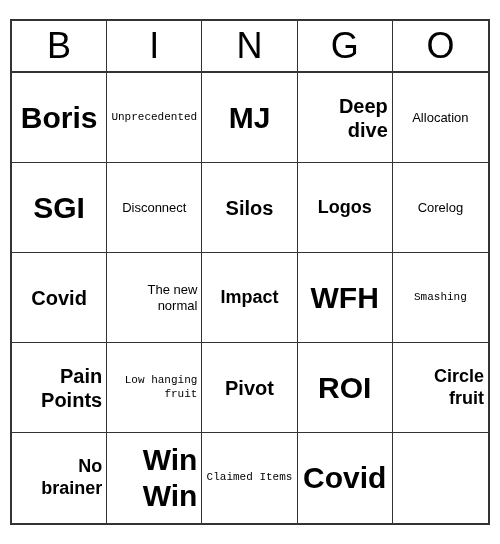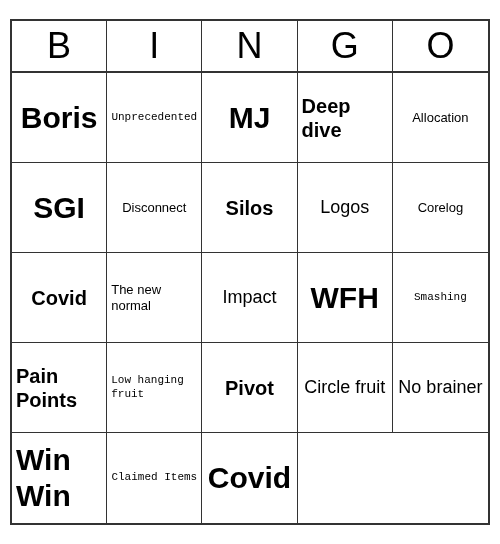--- a/index.html
+++ b/index.html
@@ -36,35 +36,35 @@
       grid-template-columns: repeat(5, 1fr);
       grid-template-rows: repeat(5, 1fr);
     }
     .bingo-cell {
       border-right: 1px solid #333;
       border-bottom: 1px solid #333;
       min-height: 90px;
       display: flex;
       align-items: center;
       justify-content: center;
-      text-align: left;
+      text-align: right;
       padding: 6px 4px;
     }
     .bingo-cell:nth-child(5n) {
       border-right: none;
     }
     .bingo-cell:nth-child(n+21) {
       border-bottom: none;
     }
     .cell-text {
       line-height: 1.2;
     }
     .size-xl { font-size: 30px; font-weight: bold; }
     .size-lg { font-size: 20px; font-weight: bold; }
-    .size-md { font-size: 18px; }
+    .size-md { font-size: 18px; font-weight: bold; }
     .size-sm { font-size: 13px; }
     .size-xs { font-size: 11px; font-family: Liberation Mono, monospace; }
   </style>
 </head>
 <body>
 
 <div class="bingo-card">
   <div class="bingo-header">
   <div class="bingo-header-cell">B</div>
       <div class="bingo-header-cell">I</div>
@@ -121,20 +121,23 @@
       <div class="bingo-cell">
         <span class="cell-text size-lg">Pain Points</span>
       </div>
       <div class="bingo-cell">
         <span class="cell-text size-xs">Low hanging fruit</span>
       </div>
       <div class="bingo-cell">
         <span class="cell-text size-lg">Pivot</span>
       </div>
       <div class="bingo-cell">
+        <span class="cell-text size-xl">ROI</span>
+      </div>
+      <div class="bingo-cell">
         <span class="cell-text size-md">Circle fruit</span>
       </div>
       <div class="bingo-cell">
         <span class="cell-text size-md">No brainer</span>
       </div>
       <div class="bingo-cell">
         <span class="cell-text size-xl">Win Win</span>
       </div>
       <div class="bingo-cell">
         <span class="cell-text size-xs">Claimed Items</span>

